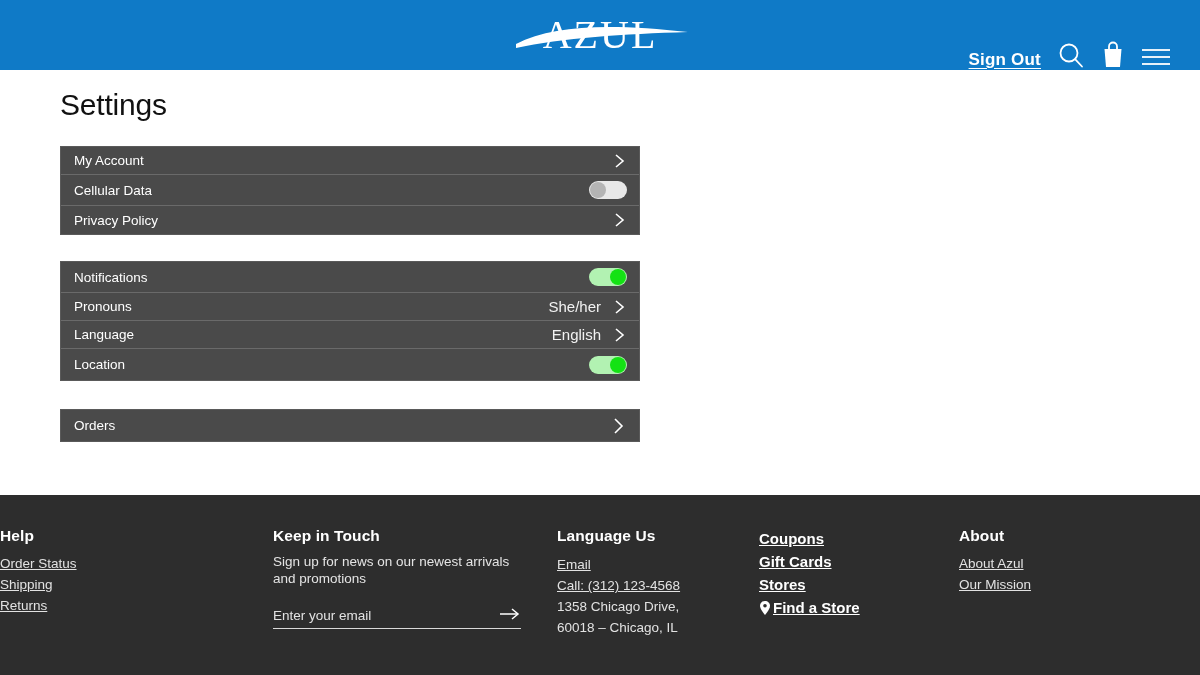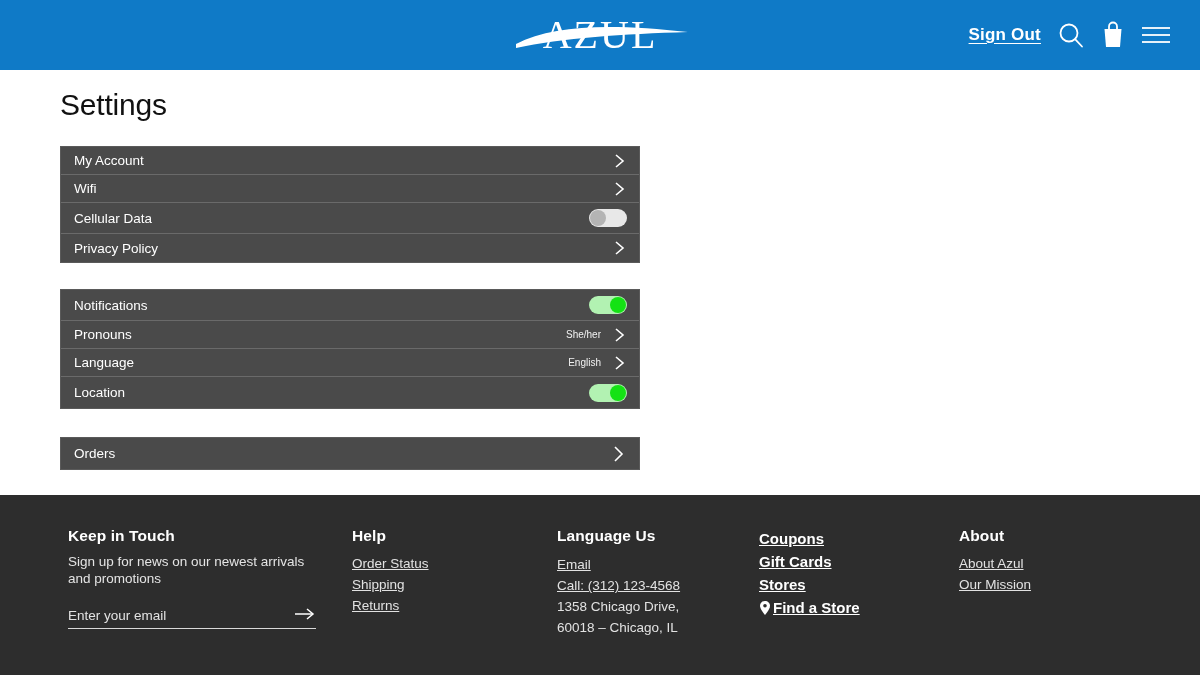--- a/index.html
+++ b/index.html
@@ -47,21 +47,21 @@
     z-index: 2;
     pointer-events: none;
   }
 
   .header-actions {
     position: absolute;
     right: 28px;
     top: 0;
     height: 70px;
     display: flex;
-    align-items: center;
+    align-items: flex-end;
     gap: 15px;
   }
   .sign-out {
     color: #ffffff;
     font-size: 17px;
     font-weight: bold;
     text-decoration: underline;
     text-underline-offset: 3px;
     white-space: nowrap;
     letter-spacing: .2px;
@@ -103,21 +103,21 @@
     color: #ffffff;
     font-size: 13.5px;
     border-bottom: 1px solid #6a6a6a;
     position: relative;
   }
   .settings-row:last-child { border-bottom: none; }
   .settings-row.tall { height: 31px; }
   .row-label { flex: 0 0 auto; }
   .row-spacer { flex: 1 1 auto; }
   .row-value {
-    font-size: 10px;
+    font-size: 15px;
     color: #f2f2f2;
     margin-right: 12px;
     white-space: nowrap;
   }
   .chevron { display: flex; align-items: center; }
   .chevron svg { display: block; }
 
   
   .toggle {
     width: 38px;
@@ -261,29 +261,20 @@
       <div class="settings-row">
         <span class="row-label">My Account</span>
         <span class="row-spacer"></span>
         <span class="chevron">
           <svg width="14" height="18" viewBox="0 0 14 18">
               <polyline points="3,3 10,9 3,15" fill="none" stroke="#ffffff" stroke-width="1.6"></polyline>
             </svg>
         </span>
       </div>
 
-      <div class="settings-row">
-        <span class="row-label">Wifi</span>
-        <span class="row-spacer"></span>
-        <span class="chevron">
-          <svg width="14" height="18" viewBox="0 0 14 18">
-              <polyline points="3,3 10,9 3,15" fill="none" stroke="#ffffff" stroke-width="1.6"></polyline>
-            </svg>
-        </span>
-      </div>
 
       <div class="settings-row tall">
         <span class="row-label">Cellular Data</span>
         <span class="row-spacer"></span>
         <span class="toggle off">
           <span class="knob"></span>
         </span>
       </div>
 
       <div class="settings-row">
@@ -347,40 +338,40 @@
               <polyline points="4,3 11,10 4,17" fill="none" stroke="#ffffff" stroke-width="1.6"></polyline>
             </svg>
         </span>
       </div>
     </div>
 
   </div>
 </div>
 
 <div class="site-footer">
+
+  <div class="fcol fcol-help">
+    <div class="fhead">Help</div>
+    <a class="flink" href="#">Order Status</a>
+    <a class="flink" href="#">Shipping</a>
+    <a class="flink" href="#">Returns</a>
+  </div>
 
   <div class="fcol fcol-keep">
     <div class="fhead">Keep in Touch</div>
     <div class="fdesc">Sign up for news on our newest arrivals and promotions</div>
     <div class="newsletter">
       <input class="email-input" type="text" placeholder="Enter your email" style="">
       <span class="arrow">
         <svg width="22" height="14" viewBox="0 0 22 14">
           <line x1="1" y1="7" x2="19" y2="7" stroke="#ffffff" stroke-width="1.5"></line>
           <polyline points="13,2 19,7 13,12" fill="none" stroke="#ffffff" stroke-width="1.5"></polyline>
         </svg>
       </span>
     </div>
-  </div>
-
-  <div class="fcol fcol-help">
-    <div class="fhead">Help</div>
-    <a class="flink" href="#">Order Status</a>
-    <a class="flink" href="#">Shipping</a>
-    <a class="flink" href="#">Returns</a>
   </div>
 
   <div class="fcol fcol-contact">
     <div class="fhead contact">Language Us</div>
     <a class="flink" href="#">Email</a>
     <a class="flink" href="#">Call: (312) 123-4568</a>
     <span class="flink">1358 Chicago Drive,</span>
     <span class="flink">60018 – Chicago, IL</span>
   </div>
 

